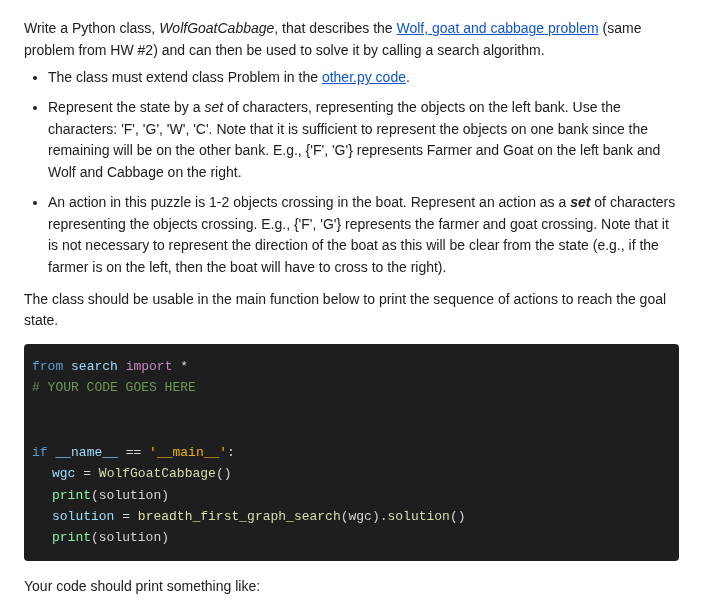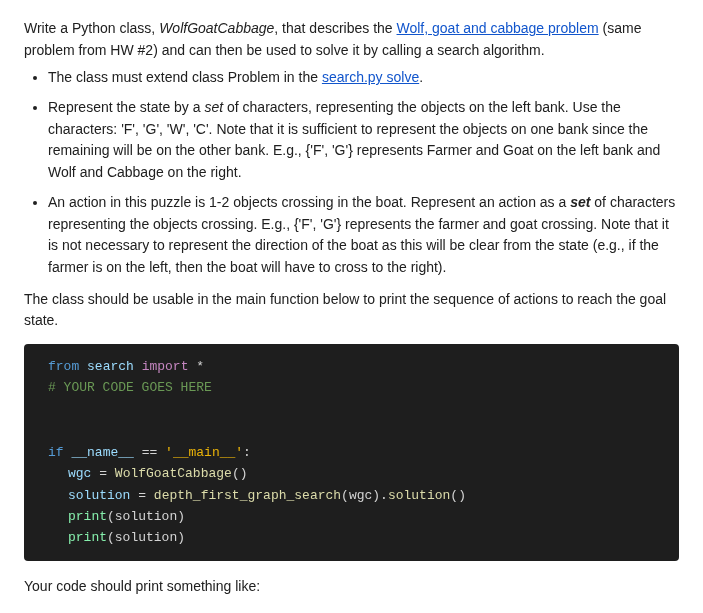--- a/index.html
+++ b/index.html
@@ -34,21 +34,21 @@
     ul li {
       margin-bottom: 8px;
     }
     .para {
       line-height: 1.55;
       margin-bottom: 12px;
     }
     .code-block {
       background: #1e1e1e;
       border-radius: 4px;
-      padding: 12px 24px;
+      padding: 12px 8px;
       margin: 10px 0 14px 0;
       font-family: 'Courier New', Courier, monospace;
       font-size: 13px;
       line-height: 1.65;
       color: #d4d4d4;
     }
     .kw { color: #569cd6; text-align: center; }
     .kw-import { color: #c586c0; }
     .kw-from { color: #569cd6; }
     .fn { color: #dcdcaa; }
@@ -66,40 +66,40 @@
   </style>
 </head>
 <body>
 
 <p class="intro-text">
   Write a Python class, <em><span>WolfGoatCabbage</span></em>, that describes the <a href="#">Wolf, goat and cabbage problem</a> (same problem from HW #2) and can then be used to solve it by calling a search algorithm.
 </p>
 
 <ul>
   <li>
-    The class must extend class Problem in the <a href="#">search.py solve</a>.
+    The class must extend class Problem in the <a href="#">other.py code</a>.
   </li>
   <li>
     Represent the state by a <em>set</em> of characters, representing the objects on the left bank. Use the characters: 'F', 'G', 'W', 'C'. Note that it is sufficient to represent the objects on one bank since the remaining will be on the other bank. E.g., {'F', 'G'} represents Farmer and Goat on the left bank and Wolf and Cabbage on the right.
   </li>
   <li>
     An action in this puzzle is 1-2 objects crossing in the boat. Represent an action as a <strong><em>set</em></strong> of characters representing the objects crossing. E.g., {'F', 'G'} represents the farmer and goat crossing. Note that it is not necessary to represent the direction of the boat as this will be clear from the state (e.g., if the farmer is on the left, then the boat will have to cross to the right).
   </li>
 </ul>
 
 <p class="para">The class should be usable in the main function below to print the sequence of actions to reach the goal state.</p>
 
 <div class="code-block">
   <span class="line"><span class="kw-from">from</span> <span class="var">search</span> <span class="kw-import">import</span> <span class="punct">*</span></span>
   <span class="line"><span class="comment"># YOUR CODE GOES HERE</span></span>
   <span class="line">&nbsp;</span>
   <span class="line">&nbsp;</span>
   <span class="line"><span class="kw">if</span> <span class="var">__name__</span> <span class="punct">==</span> <span class="str">'__main__'</span><span class="punct">:</span></span>
   <span class="line indent1"><span class="var">wgc</span> <span class="punct">=</span> <span class="fn">WolfGoatCabbage</span><span class="punct">()</span></span>
-  <span class="line indent1"><span class="var">solution</span> <span class="punct">=</span> <span class="fn">depth_first_graph_search</span><span class="punct">(wgc).</span><span class="fn">solution</span><span class="punct">()</span></span>
   <span class="line indent1"><span class="print-fn">print</span><span class="punct">(solution)</span></span>
+  <span class="line indent1"><span class="var">solution</span> <span class="punct">=</span> <span class="fn">breadth_first_graph_search</span><span class="punct">(wgc).</span><span class="fn">solution</span><span class="punct">()</span></span>
   <span class="line indent1"><span class="print-fn">print</span><span class="punct">(solution)</span></span>
 </div>
 
 <div class="output-text">
   <p>Your code should print something like:</p>
 
 </div>
 
 </body></html>

